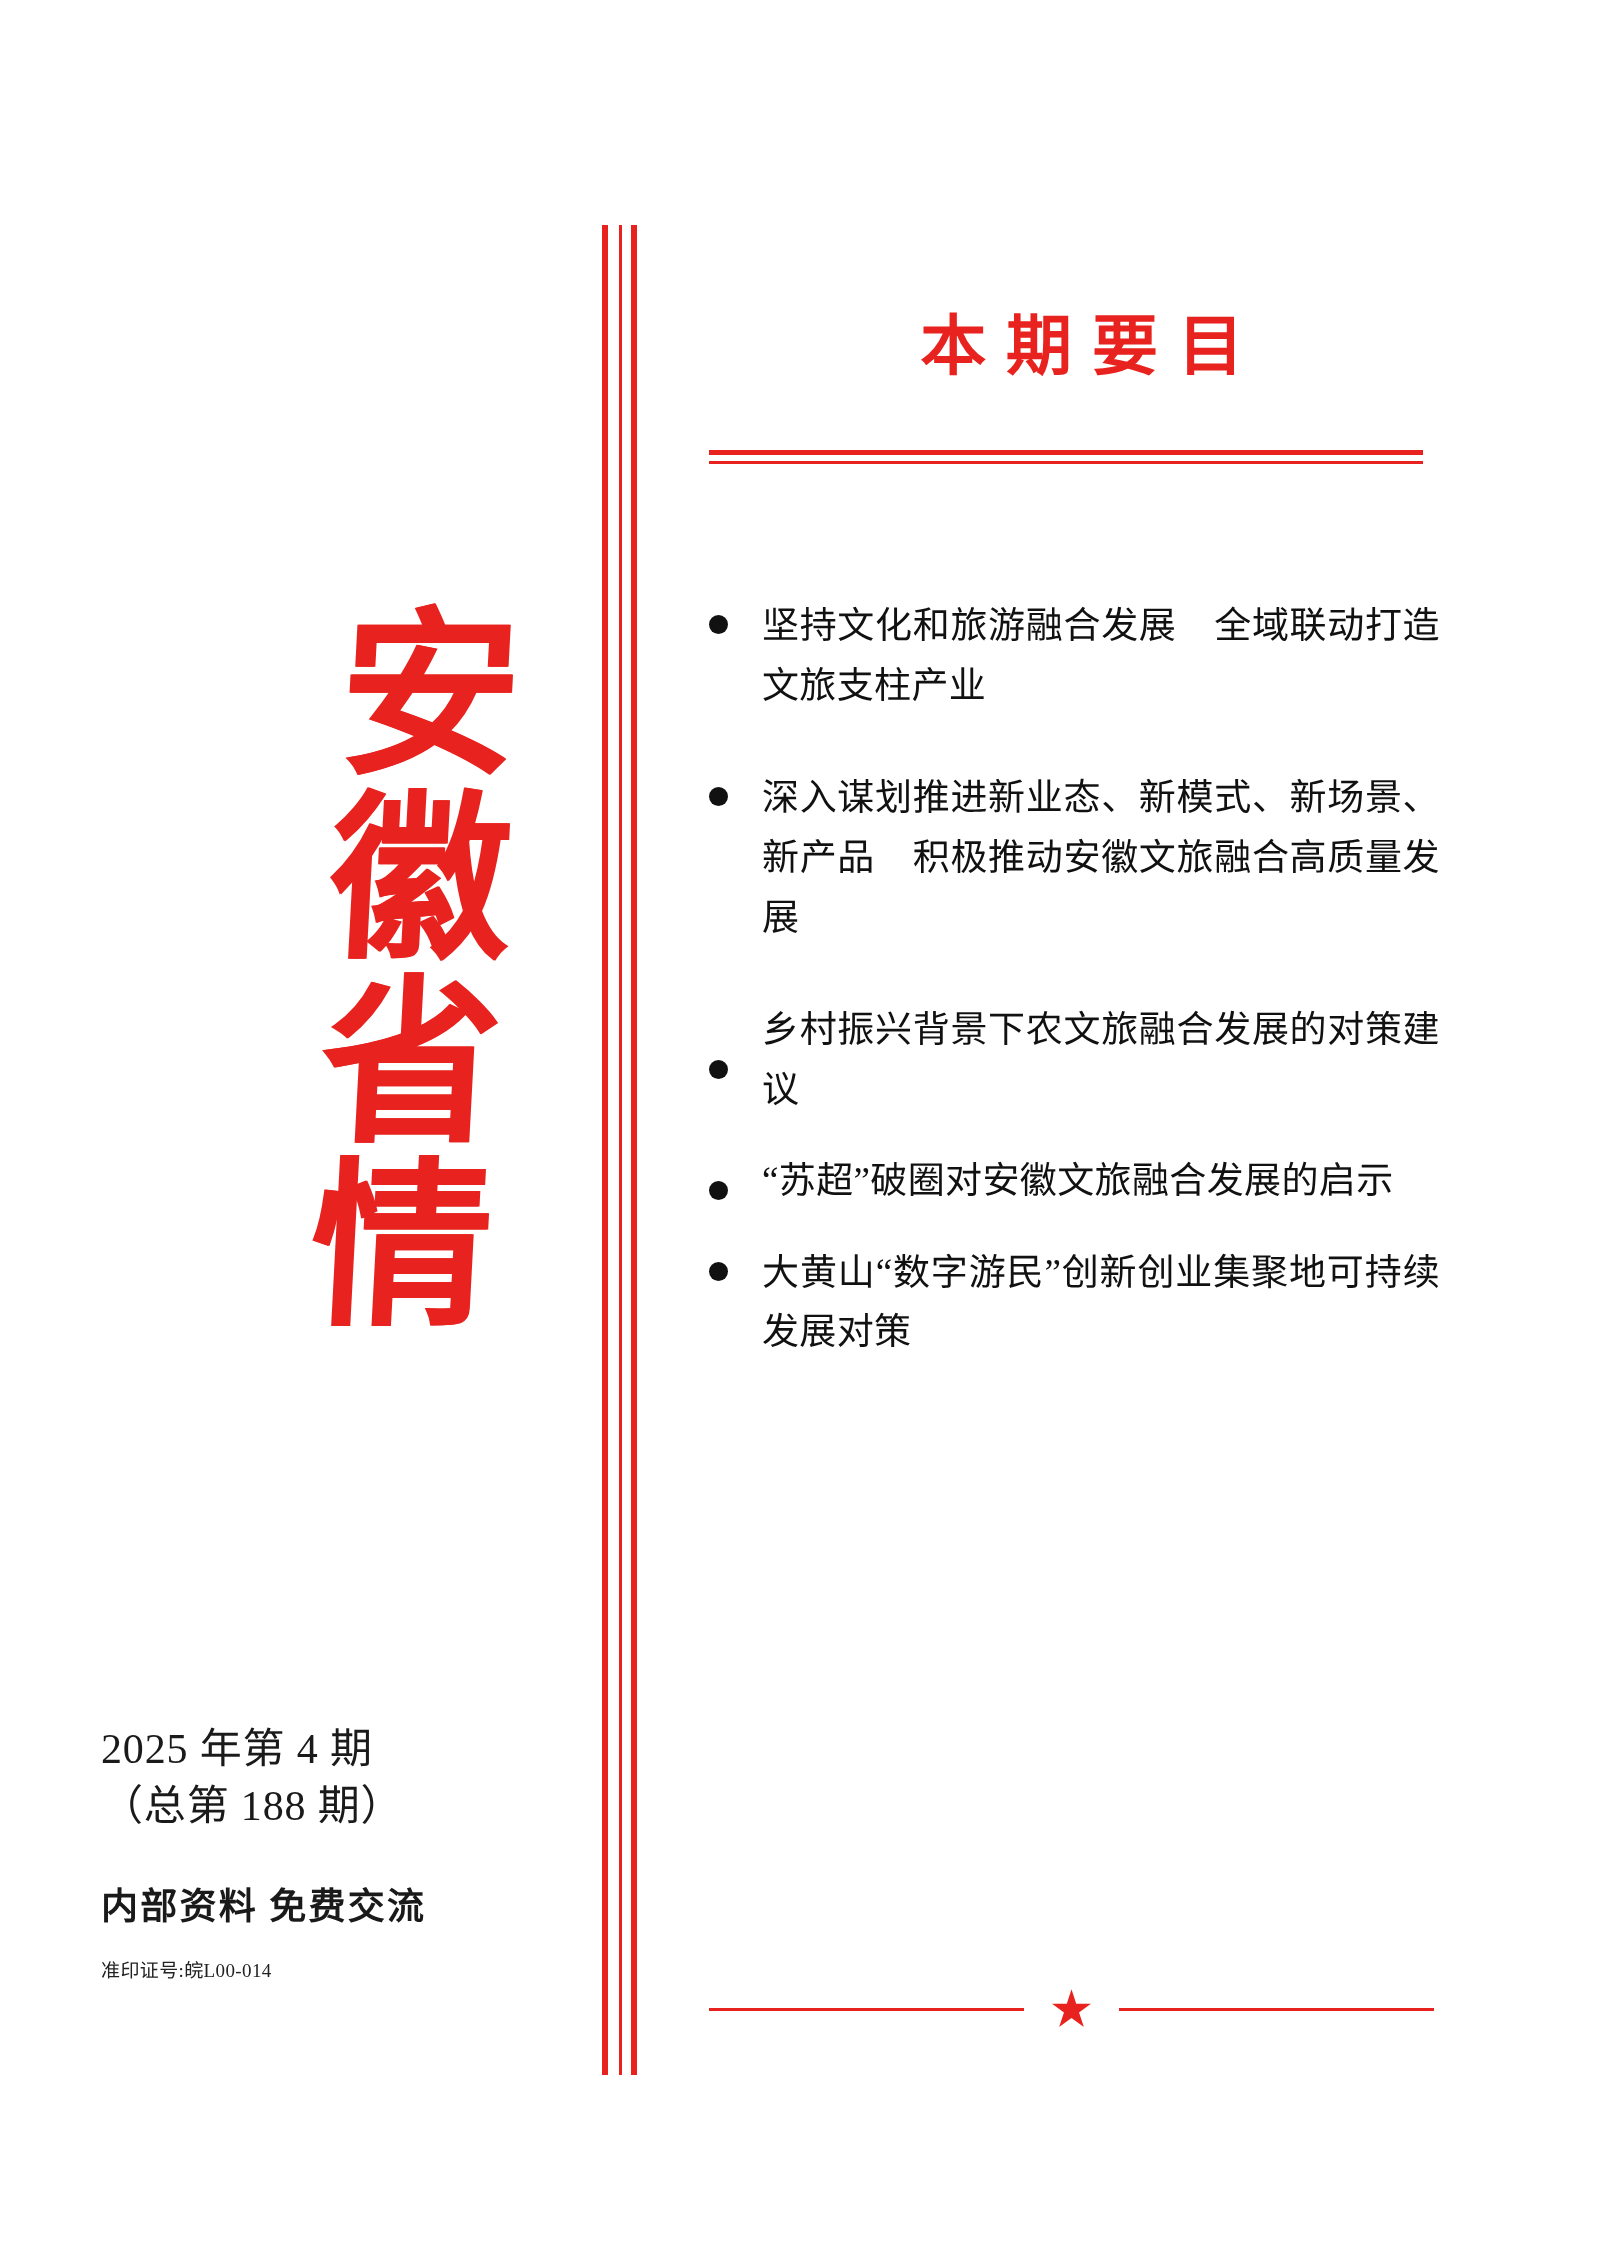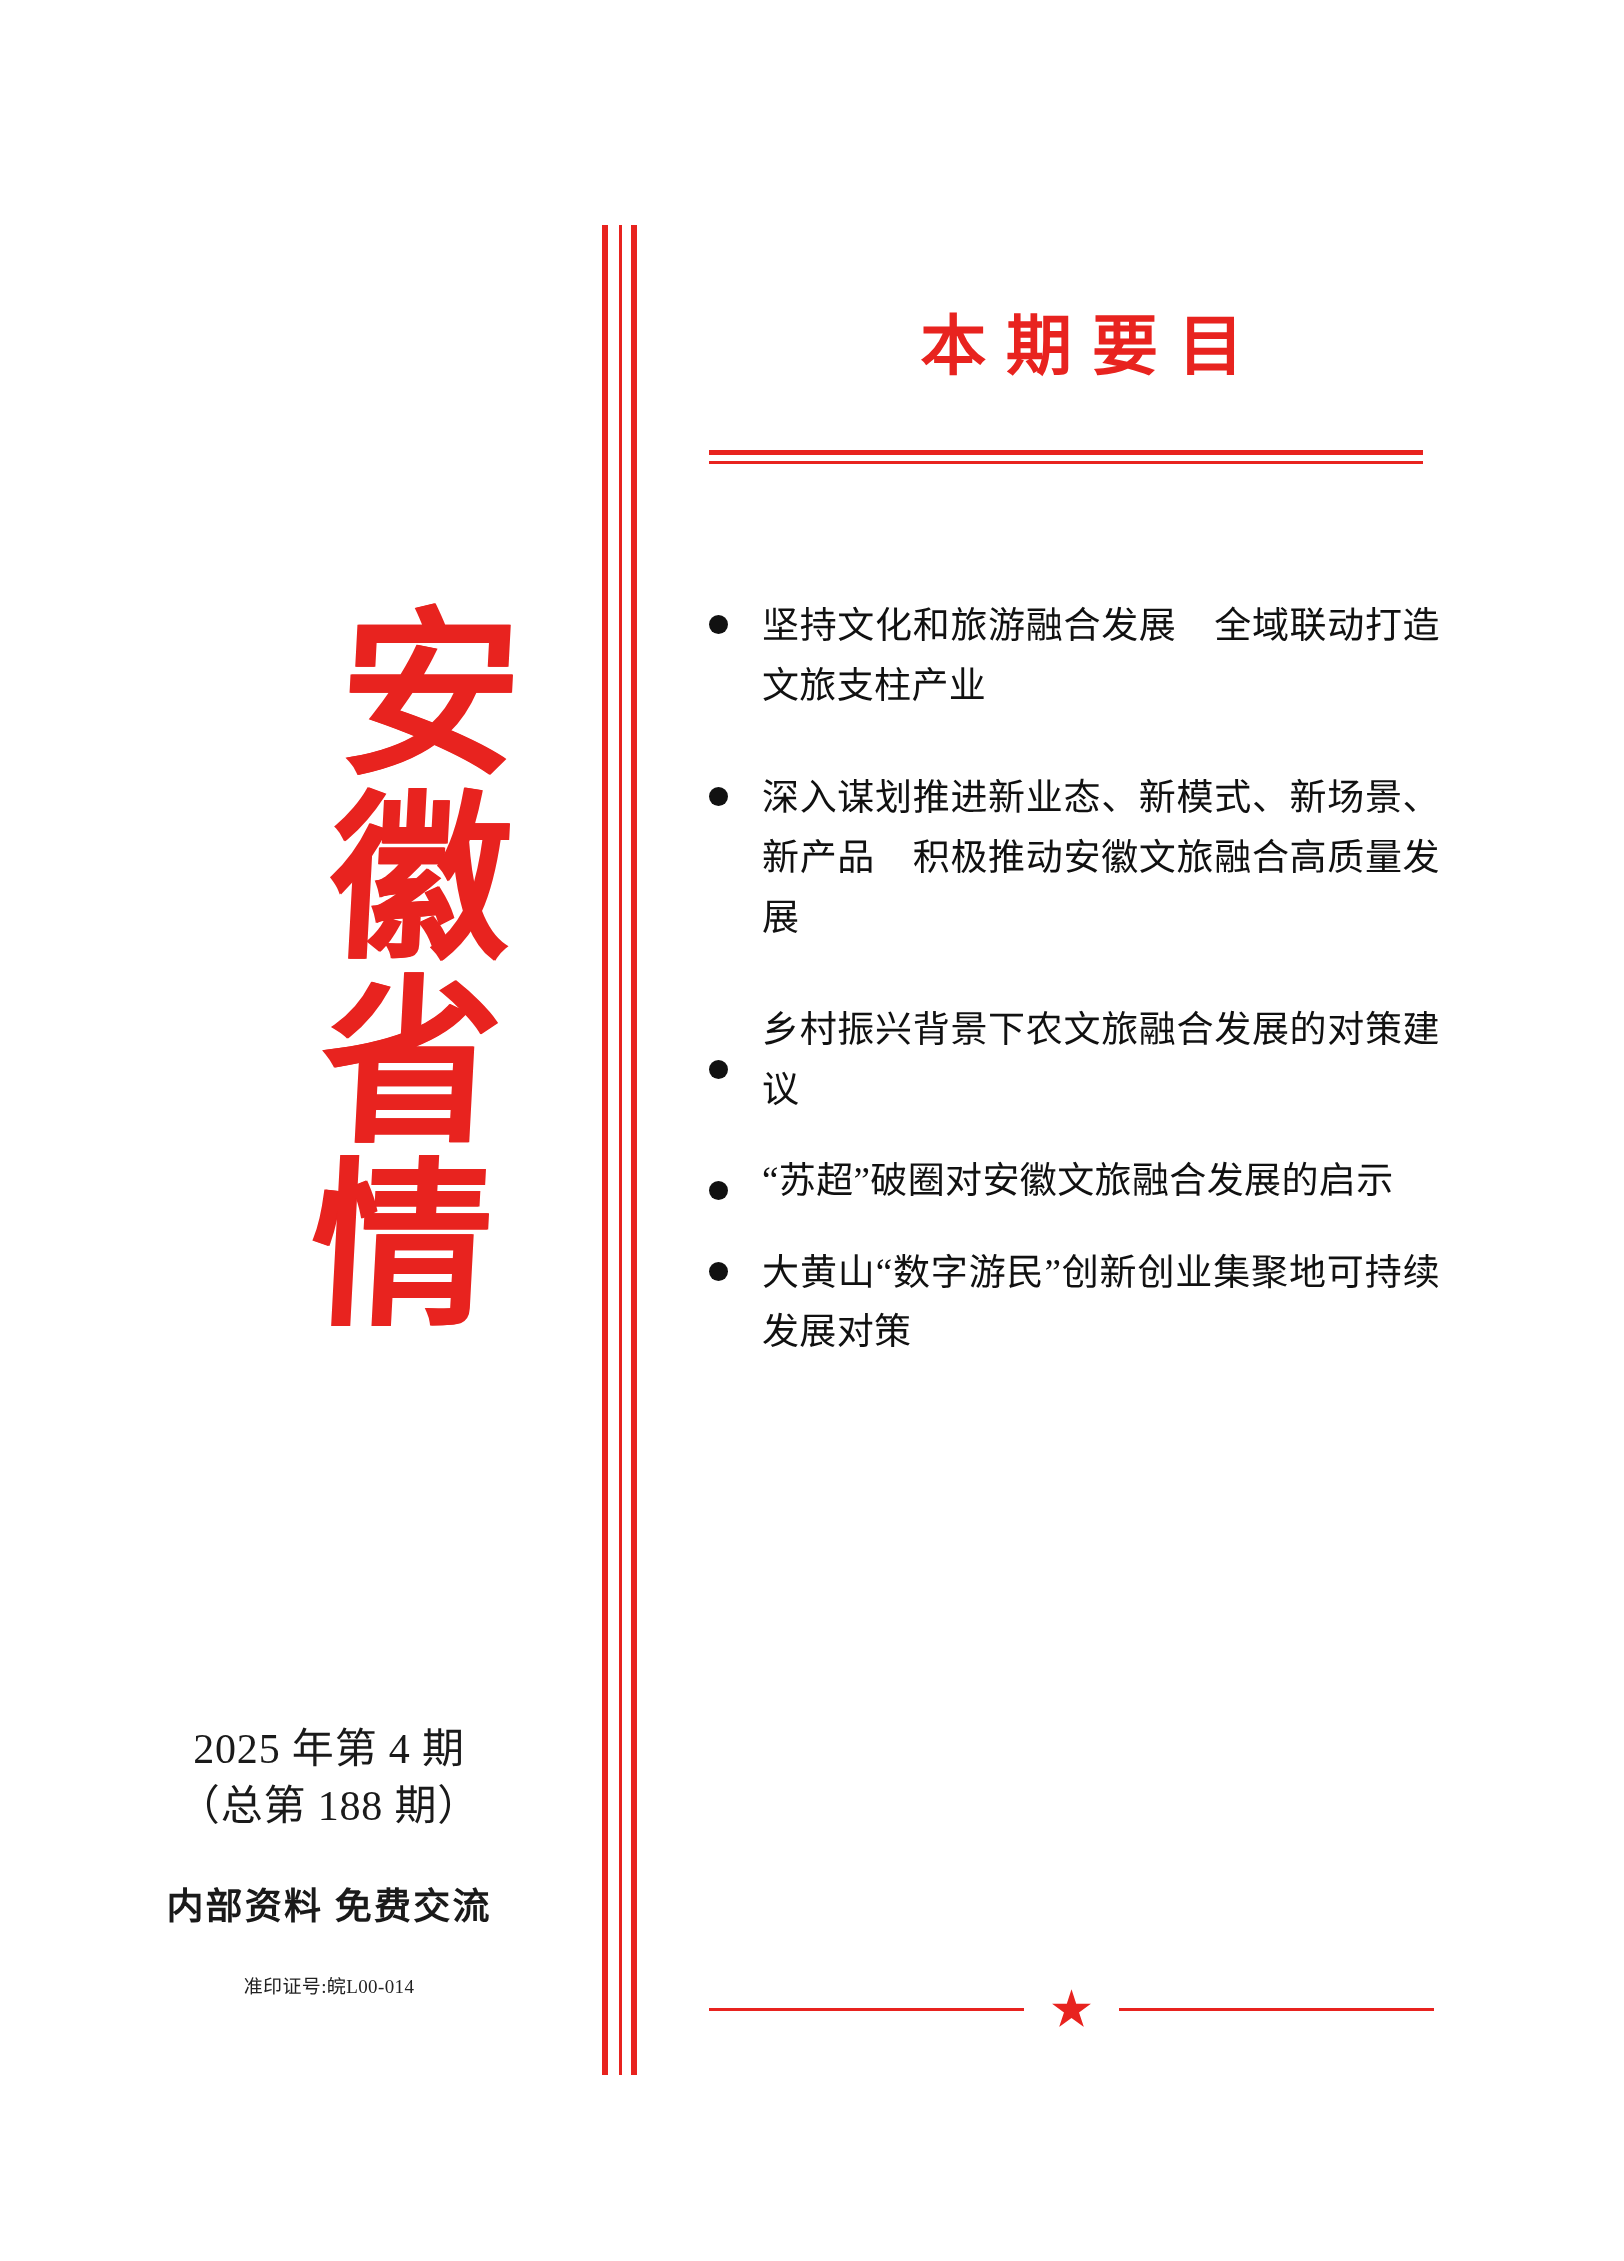--- a/index.html
+++ b/index.html
@@ -44,41 +44,40 @@
     height: 1406px;
     transform: skewX(-3deg);
     text-shadow: 1.1px 0 0 #e8231f;
   }
 
   .issue-block {
     position: absolute;
     left: 101px;
     top: 1721px;
     width: 456px;
-    text-align: center;
     color: #1a1a1a;
   }
   .issue-line1 {
     font-size: 42px;
     line-height: 1.35;
     letter-spacing: 0.02em;
   }
   .issue-line2 {
     font-size: 42px;
     line-height: 1.35;
     letter-spacing: 0.02em;
   }
   .notice-line {
     margin-top: 42px;
     font-size: 37px;
     font-weight: 700;
     letter-spacing: 0.06em;
   }
   .license-line {
-    margin-top: 41px;
+    margin-top: 25px;
     font-size: 19px;
     letter-spacing: 0.02em;
     color: #222;
   }
 
   
   .v-rule {
     position: absolute;
     top: 225px;
     height: 1850px;

